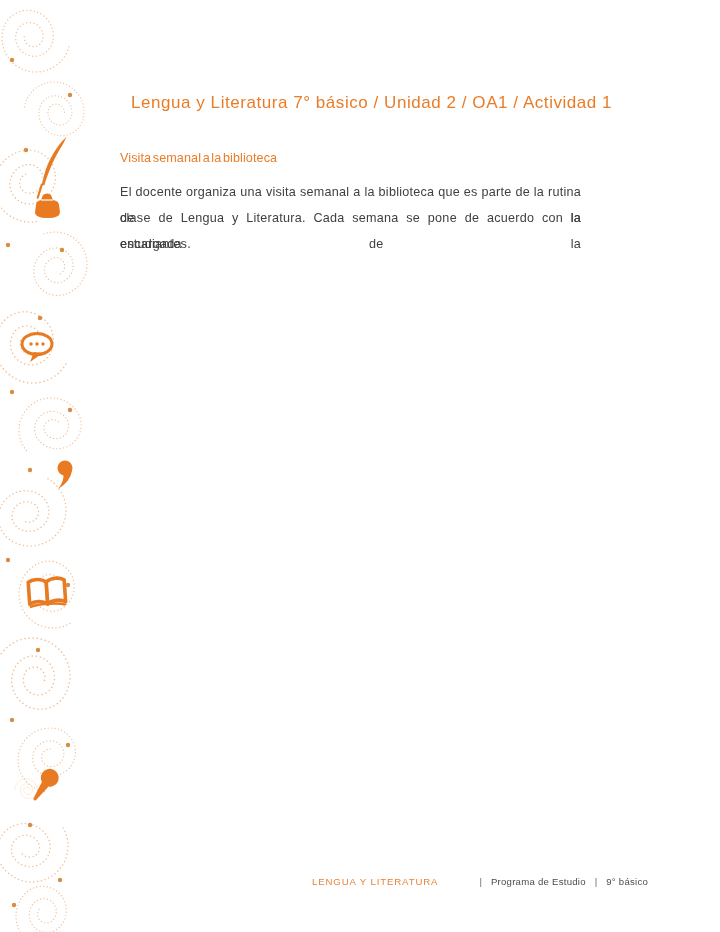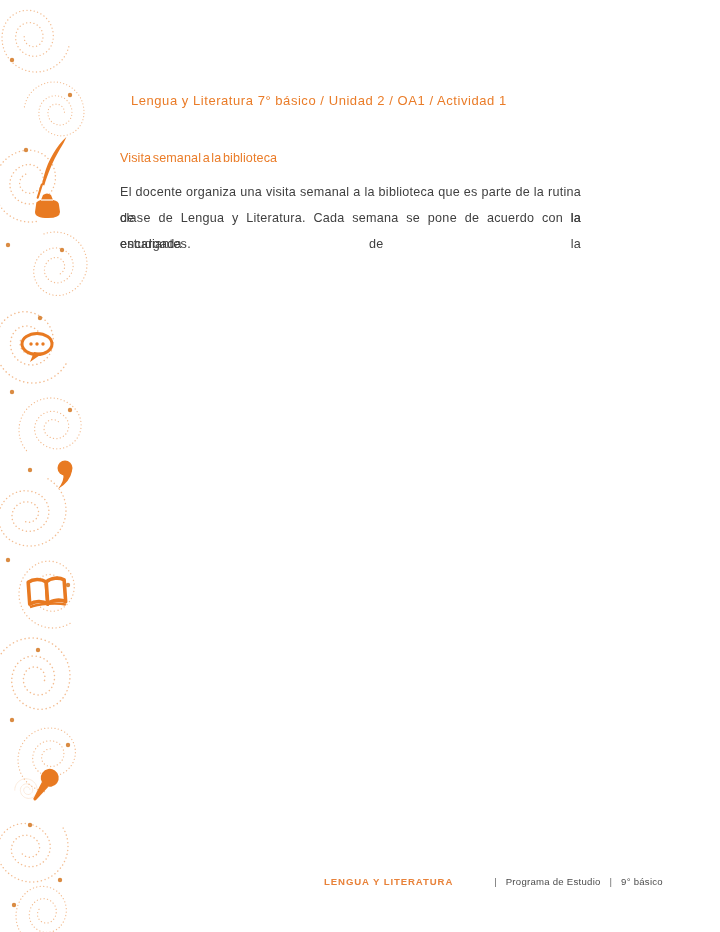--- a/index.html
+++ b/index.html
@@ -20,21 +20,21 @@
     width: 100px;
     height: 932px;
     pointer-events: none;
   }
 
   .breadcrumb {
     position: absolute;
     left: 131px;
     top: 93px;
     width: 470px;
-    font-size: 13px;
+    font-size: 17px;
     letter-spacing: 0.55px;
     color: #EA7C28;
     white-space: nowrap;
   }
 
   .activity-title {
     position: absolute;
     left: 120px;
     top: 151px;
     font-size: 12.6px;
@@ -70,24 +70,23 @@
     position: absolute;
     left: 312px;
     top: 876px;
     display: flex;
     align-items: baseline;
     font-size: 9.6px;
     white-space: nowrap;
   }
   .footer .brand {
     color: #E8823A;
-    font-weight: bold;
+    font-weight: normal;
     letter-spacing: 0.9px;
     margin-right: 32px;
-    margin-left: 12px;
   }
   .footer .sep {
     color: #6b6b6b;
     margin: 0 9px;
   }
   .footer .meta {
     color: #4c4c4c;
     letter-spacing: 0.25px;
   }
 </style>

